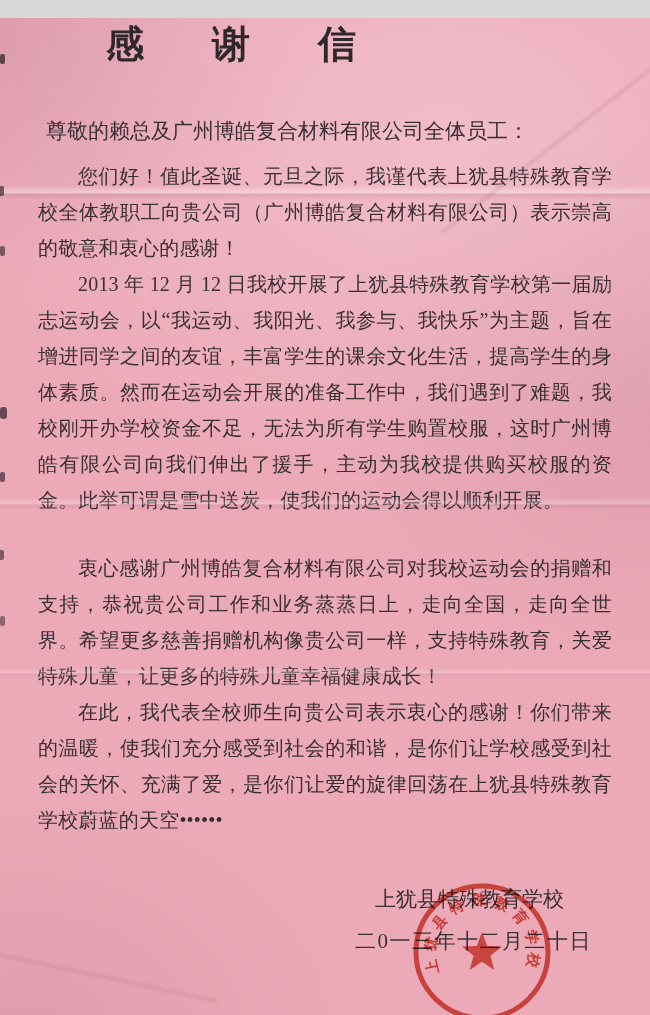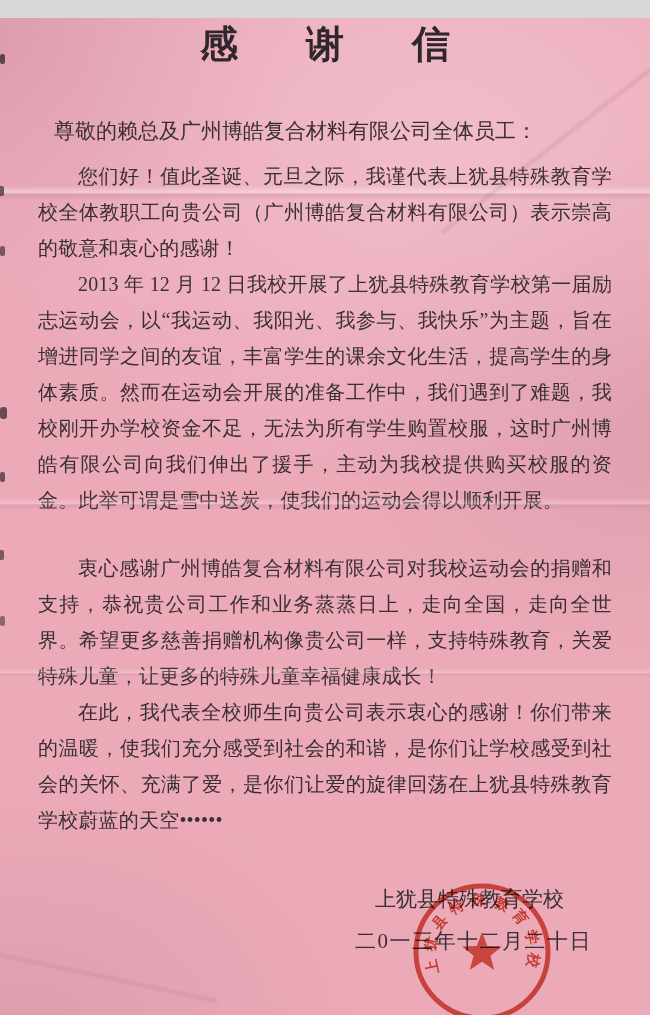--- a/index.html
+++ b/index.html
@@ -37,24 +37,24 @@
     box-shadow:
       -1px 132px 0 0 rgba(46,32,38,0.65),
       0 192px 0 0 rgba(46,32,38,0.6),
       1px 354px 0 1px rgba(46,32,38,0.7),
       0 418px 0 0 rgba(46,32,38,0.65),
       -1px 496px 0 0 rgba(46,32,38,0.6),
       0 562px 0 0 rgba(46,32,38,0.5);}
   .title{
     margin:18px 0 0 0;
     font-size:38px;line-height:52px;font-weight:bold;color:#2f272c;
-    text-align:center;letter-spacing:68px;text-indent:68px;white-space:nowrap;
+    text-align:left;letter-spacing:68px;text-indent:68px;white-space:nowrap;
   }
   .salutation{
-    margin:46px 0 0 16px;
+    margin:46px 0 0 8px;
     font-size:21px;line-height:30px;
   }
   .para{
     margin:0;font-size:20px;line-height:36px;
     text-align:justify;text-justify:inter-character;
     text-indent:2em;letter-spacing:0.2px;
   }
   .para.first{margin-top:12px;}
   .para.gap-before{margin-top:32px;}
   .sig-block{margin-top:40px;}

